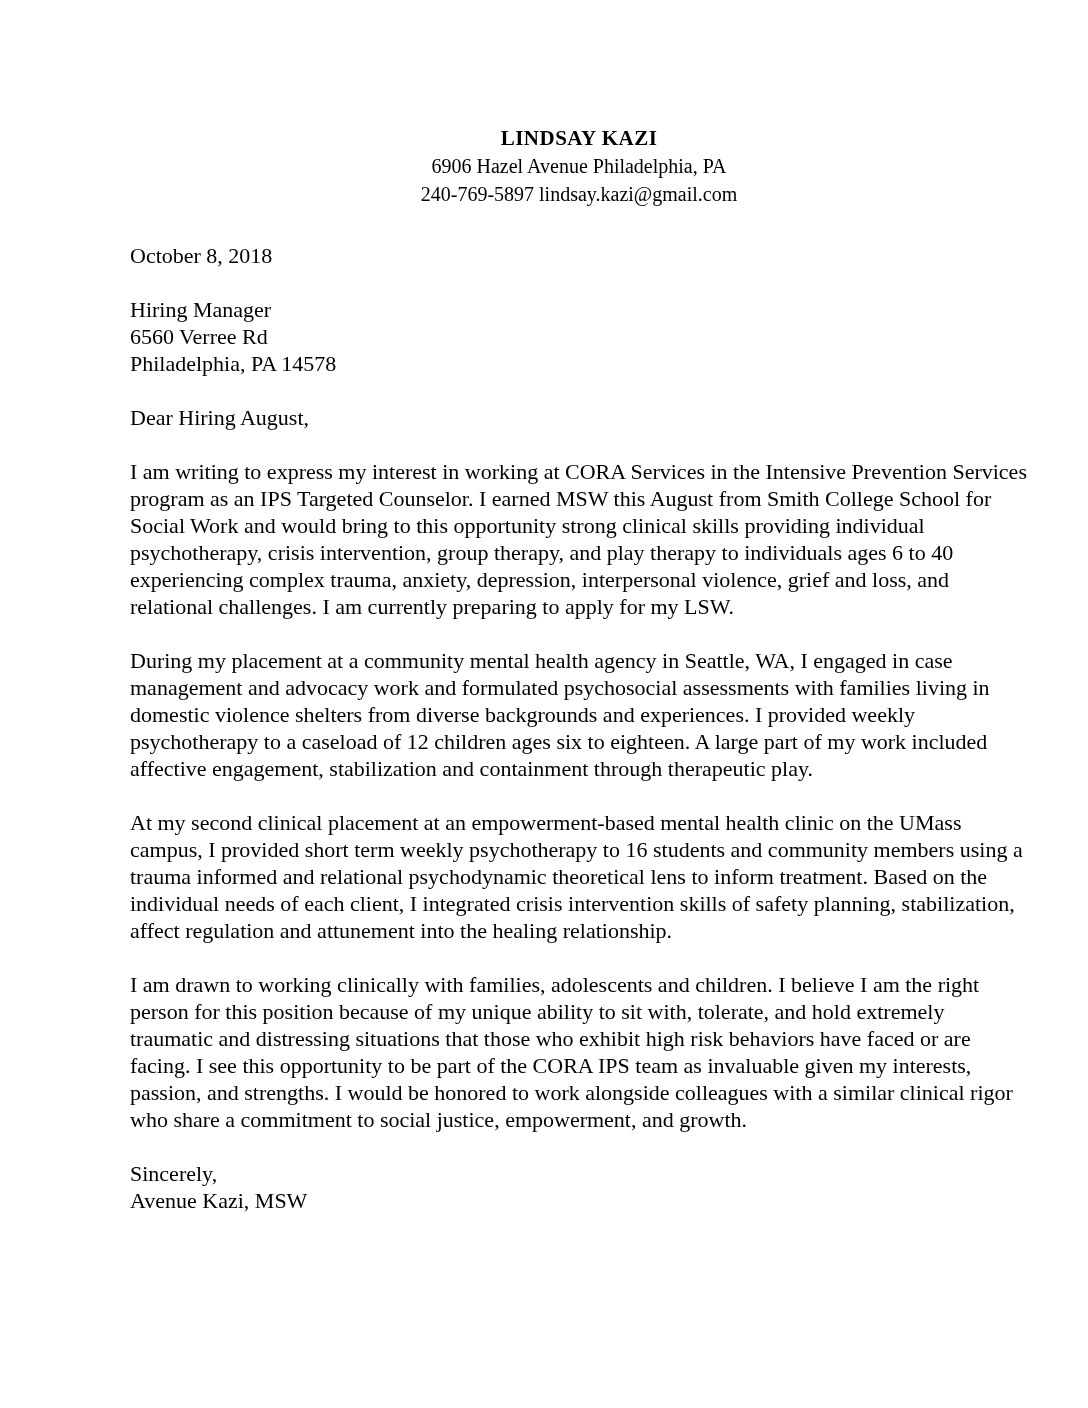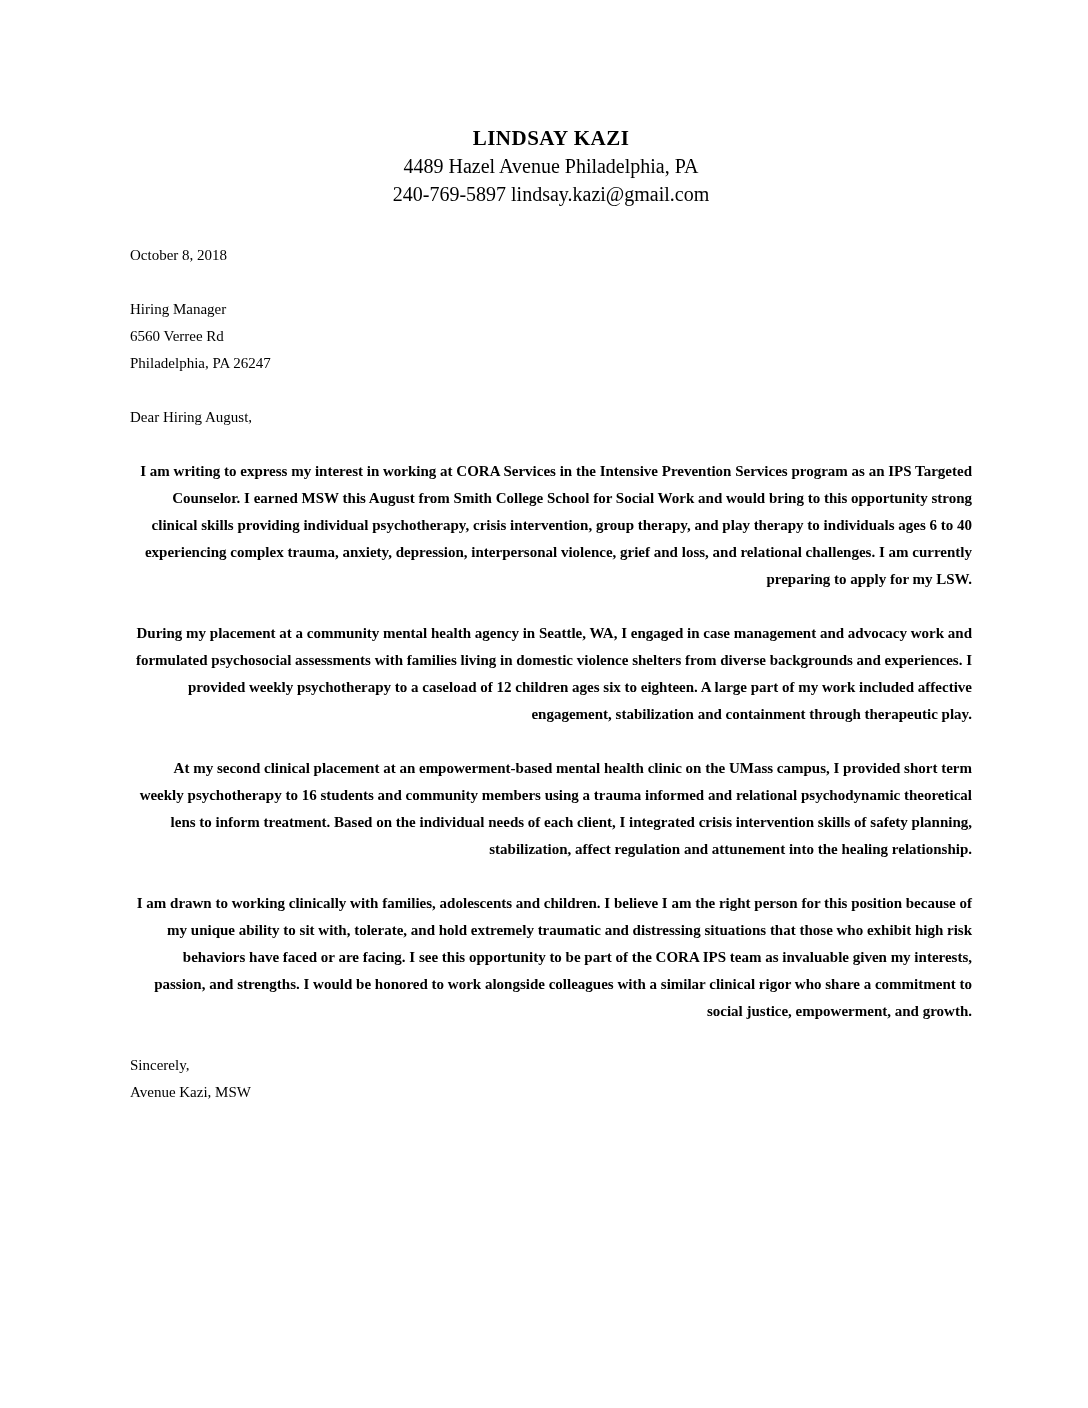--- a/index.html
+++ b/index.html
@@ -9,73 +9,72 @@
   }
   .page {
     position: relative;
     width: 1088px;
     height: 1408px;
     margin: 0 auto;
     background: #ffffff;
     color: #000000;
     font-family: "Liberation Serif", "DejaVu Serif", serif;
     box-sizing: border-box;
-    padding: 124px 116px 60px 130px;
+    padding: 124px 60px 60px 130px;
     overflow: hidden;
   }
   .letter-header {
     text-align: center;
     font-size: 20px;
     line-height: 28px;
     margin-bottom: 34px;
   }
   .sender-name {
     font-weight: bold;
     font-size: 21px;
     letter-spacing: 0.5px;
   }
   .letter-body {
-    font-size: 15px;
+    font-size: 22px;
     line-height: 27px;
   }
   .block {
     margin: 0 0 27px 0;
   }
   .line {
     display: block;
     font-family: Liberation Serif, serif;
   }
   p.block {
     margin-top: 0;
-    text-align: right;
-    font-weight: bold;
+    text-align: left;
   }
   .closing-block .line {
     display: block;
   }
 </style>
 </head>
 <body>
 
 <div class="page">
 
   <div class="letter-header">
     <div class="sender-name">LINDSAY KAZI</div>
-    <div class="sender-address">4489 Hazel Avenue Philadelphia, PA</div>
+    <div class="sender-address">6906 Hazel Avenue Philadelphia, PA</div>
     <div class="sender-contact">240-769-5897 lindsay.kazi@gmail.com</div>
   </div>
 
   <div class="letter-body">
 
     <div class="block">October 8, 2018</div>
 
     <div class="block">
       <span class="line">Hiring Manager</span>
       <span class="line">6560 Verree Rd</span>
-      <span class="line">Philadelphia, PA 26247</span>
+      <span class="line">Philadelphia, PA 14578</span>
     </div>
 
     <div class="block">Dear Hiring August,</div>
 
     <p class="block">I am writing to express my interest in working at CORA Services in the Intensive Prevention Services program as an IPS Targeted Counselor. I earned MSW this August from Smith College School for Social Work and would bring to this opportunity strong clinical skills providing individual psychotherapy, crisis intervention, group therapy, and play therapy to individuals ages 6 to 40 experiencing complex trauma, anxiety, depression, interpersonal violence, grief and loss, and relational challenges. I am currently preparing to apply for my LSW.</p>
     <p class="block">During my placement at a community mental health agency in Seattle, WA, I engaged in case management and advocacy work and formulated psychosocial assessments with families living in domestic violence shelters from diverse backgrounds and experiences. I provided weekly psychotherapy to a caseload of 12 children ages six to eighteen. A large part of my work included affective engagement, stabilization and containment through therapeutic play.</p>
     <p class="block">At my second clinical placement at an empowerment-based mental health clinic on the UMass campus, I provided short term weekly psychotherapy to 16 students and community members using a trauma informed and relational psychodynamic theoretical lens to inform treatment. Based on the individual needs of each client, I integrated crisis intervention skills of safety planning, stabilization, affect regulation and attunement into the healing relationship.</p>
     <p class="block">I am drawn to working clinically with families, adolescents and children. I believe I am the right person for this position because of my unique ability to sit with, tolerate, and hold extremely traumatic and distressing situations that those who exhibit high risk behaviors have faced or are facing. I see this opportunity to be part of the CORA IPS team as invaluable given my interests, passion, and strengths. I would be honored to work alongside colleagues with a similar clinical rigor who share a commitment to social justice, empowerment, and growth.</p>
 
     <div class="closing-block">

